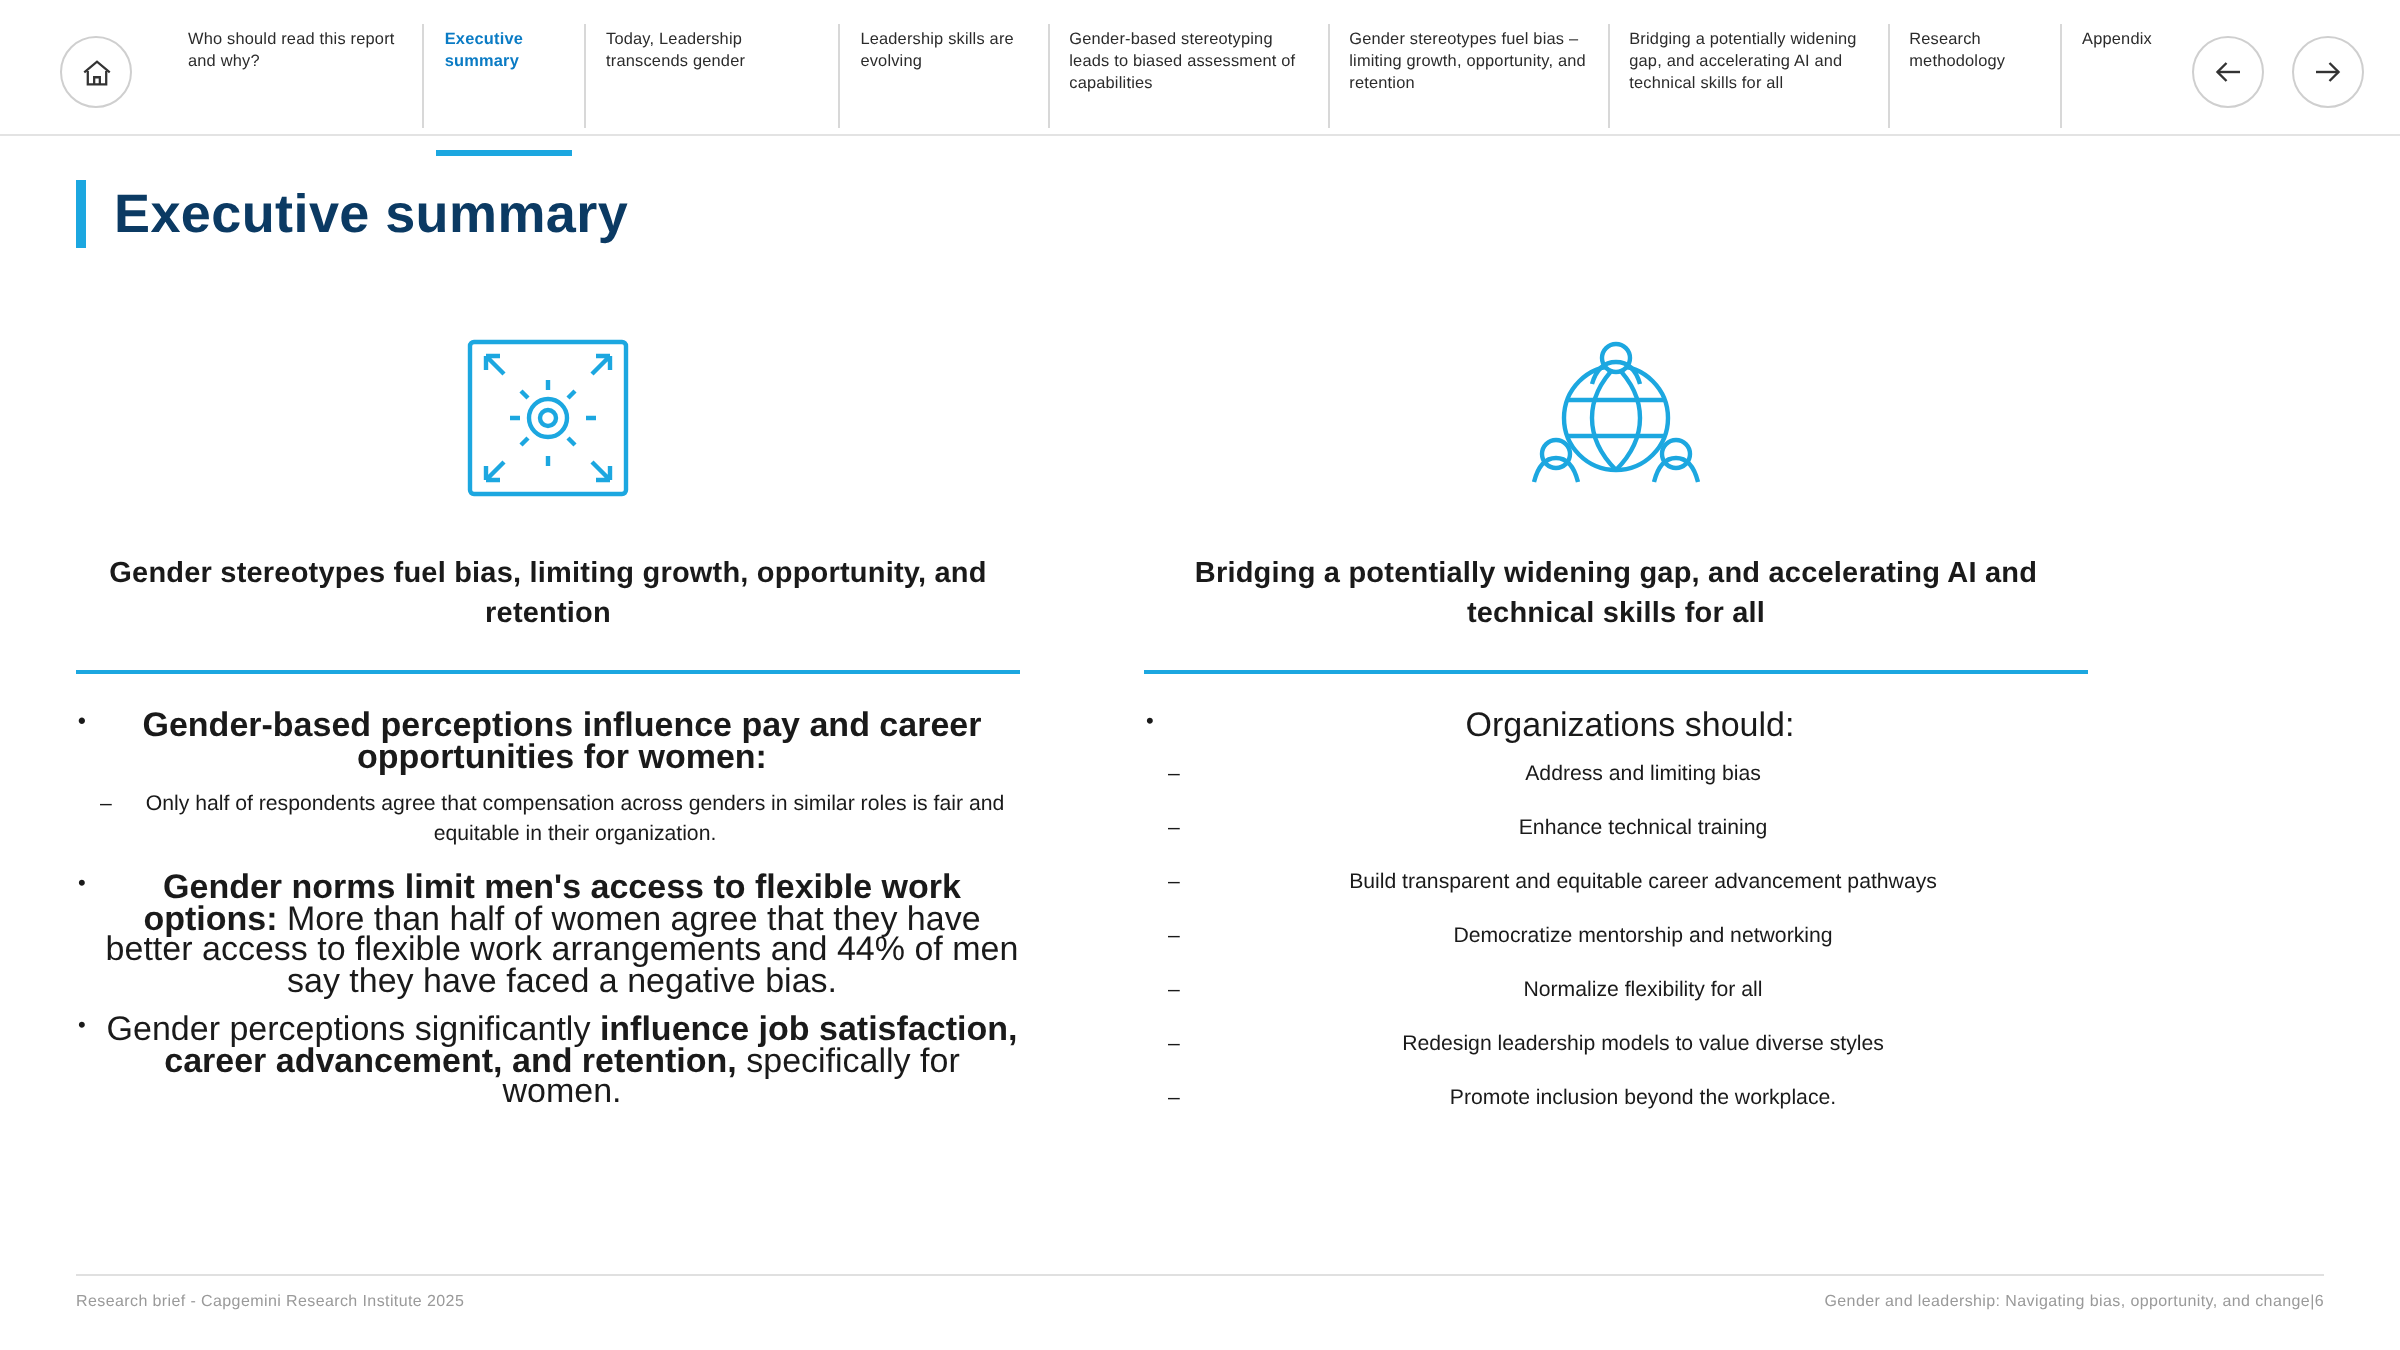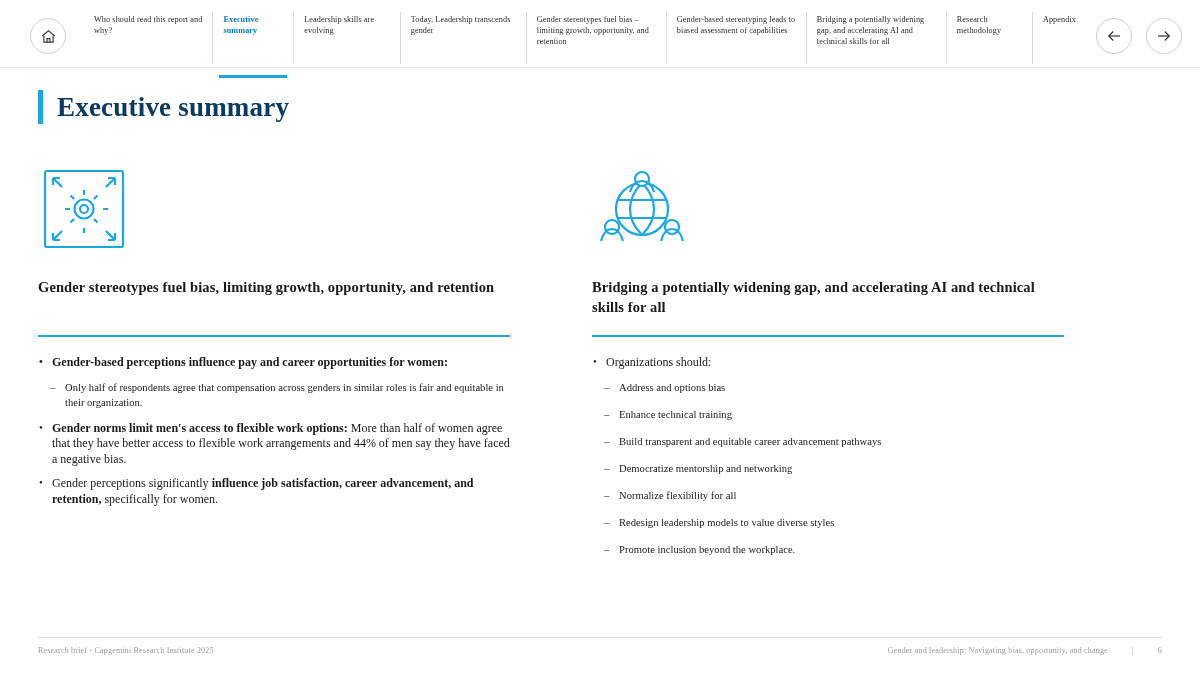--- a/index.html
+++ b/index.html
@@ -8,21 +8,20 @@
     width: 1200px; height: 675px;
     background: #ffffff;
     font-family: "Liberation Sans", sans-serif;
     color: #1a1a1a;
     overflow: hidden;
   }
   .page {
     position: relative;
     width: 1200px; height: 675px;
     background: #ffffff;
-    font-family: Liberation Serif, serif;
   }
 
   
   .topnav {
     position: absolute;
     top: 0; left: 0;
     width: 1200px; height: 68px;
     background: #ffffff;
     border-bottom: 1px solid #e3e3e3;
     display: flex;
@@ -100,21 +99,22 @@
     color: #0b3a63;
     letter-spacing: .2px;
   }
 
   
   .columns {
     position: absolute;
     top: 165px; left: 38px;
     width: 1124px;
     display: flex;
-    gap: 82px;
+    gap: 62px;
+    text-align: center;
   }
   .col { width: 472px; }
   .col-icon { height: 92px; margin-bottom: 20px; }
   .col-head {
     font-size: 14.5px;
     font-weight: 700;
     line-height: 20px;
     color: #1a1a1a;
     letter-spacing: .1px;
     min-height: 44px;
@@ -124,21 +124,21 @@
     height: 2px;
     background: #1ca7e0;
     width: 100%;
   }
 
   
   .bullets { margin-top: 18px; }
   .b1 {
     position: relative;
     padding-left: 14px;
-    font-size: 12px;
+    font-size: 17px;
     line-height: 15.5px;
     margin-bottom: 9px;
     color: #1a1a1a;
   }
   .b1::before {
     content: "•";
     position: absolute;
     left: 1px; top: -1px;
     font-size: 11px;
     color: #1a1a1a;
@@ -170,21 +170,21 @@
     left: 38px; right: 38px;
     bottom: 20px;
     border-top: 1px solid #e0e0e0;
     padding-top: 8px;
     display: flex;
     justify-content: space-between;
     font-size: 8px;
     color: #9a9a9a;
     letter-spacing: .2px;
   }
-  .footer .right { display: flex; gap: 24px; }
+  .footer .right { display: flex; gap: 0; }
 </style>
 </head>
 <body>
 
 <div class="page">
 
   <div class="topnav">
 
     <div class="home-btn">
       <svg width="17" height="17" viewBox="0 0 24 24" fill="none" stroke="#333" stroke-width="1.6">
@@ -195,30 +195,30 @@
     </div>
 
     <div class="nav-items">
       <div class="nav-item">
         <span>Who should read this report and why?</span>
       </div>
       <div class="nav-item active">
         <span>Executive summary</span>
       </div>
       <div class="nav-item">
+        <span>Today, Leadership transcends gender</span>
+      </div>
+      <div class="nav-item">
         <span>Leadership skills are evolving</span>
       </div>
       <div class="nav-item">
-        <span>Today, Leadership transcends gender</span>
+        <span>Gender-based stereotyping leads to biased assessment of capabilities</span>
       </div>
       <div class="nav-item">
         <span>Gender stereotypes fuel bias – limiting growth, opportunity, and retention</span>
-      </div>
-      <div class="nav-item">
-        <span>Gender-based stereotyping leads to biased assessment of capabilities</span>
       </div>
       <div class="nav-item">
         <span>Bridging a potentially widening gap, and accelerating AI and technical skills for all</span>
       </div>
       <div class="nav-item">
         <span>Research methodology</span>
       </div>
       <div class="nav-item">
         <span>Appendix</span>
       </div>
@@ -295,21 +295,21 @@
           <circle cx="80" cy="62" r="7" fill="#ffffff"></circle>
           <path d="M69 76c2-8 6-12 11-12s9 4 11 12"></path>
         </svg>
       </div>
       <div class="col-head">Bridging a potentially widening gap, and accelerating AI and technical skills for all</div>
       <div class="col-rule"></div>
 
       <div class="bullets">
         <div class="b1">Organizations should:</div>
         <div class="sublist">
-          <div class="b2">Address and options bias</div>
+          <div class="b2">Address and limiting bias</div>
           <div class="b2">Enhance technical training</div>
           <div class="b2">Build transparent and equitable career advancement pathways</div>
           <div class="b2">Democratize mentorship and networking</div>
           <div class="b2">Normalize flexibility for all</div>
           <div class="b2">Redesign leadership models to value diverse styles</div>
           <div class="b2">Promote inclusion beyond the workplace.</div>
         </div>
       </div>
     </div>
 

